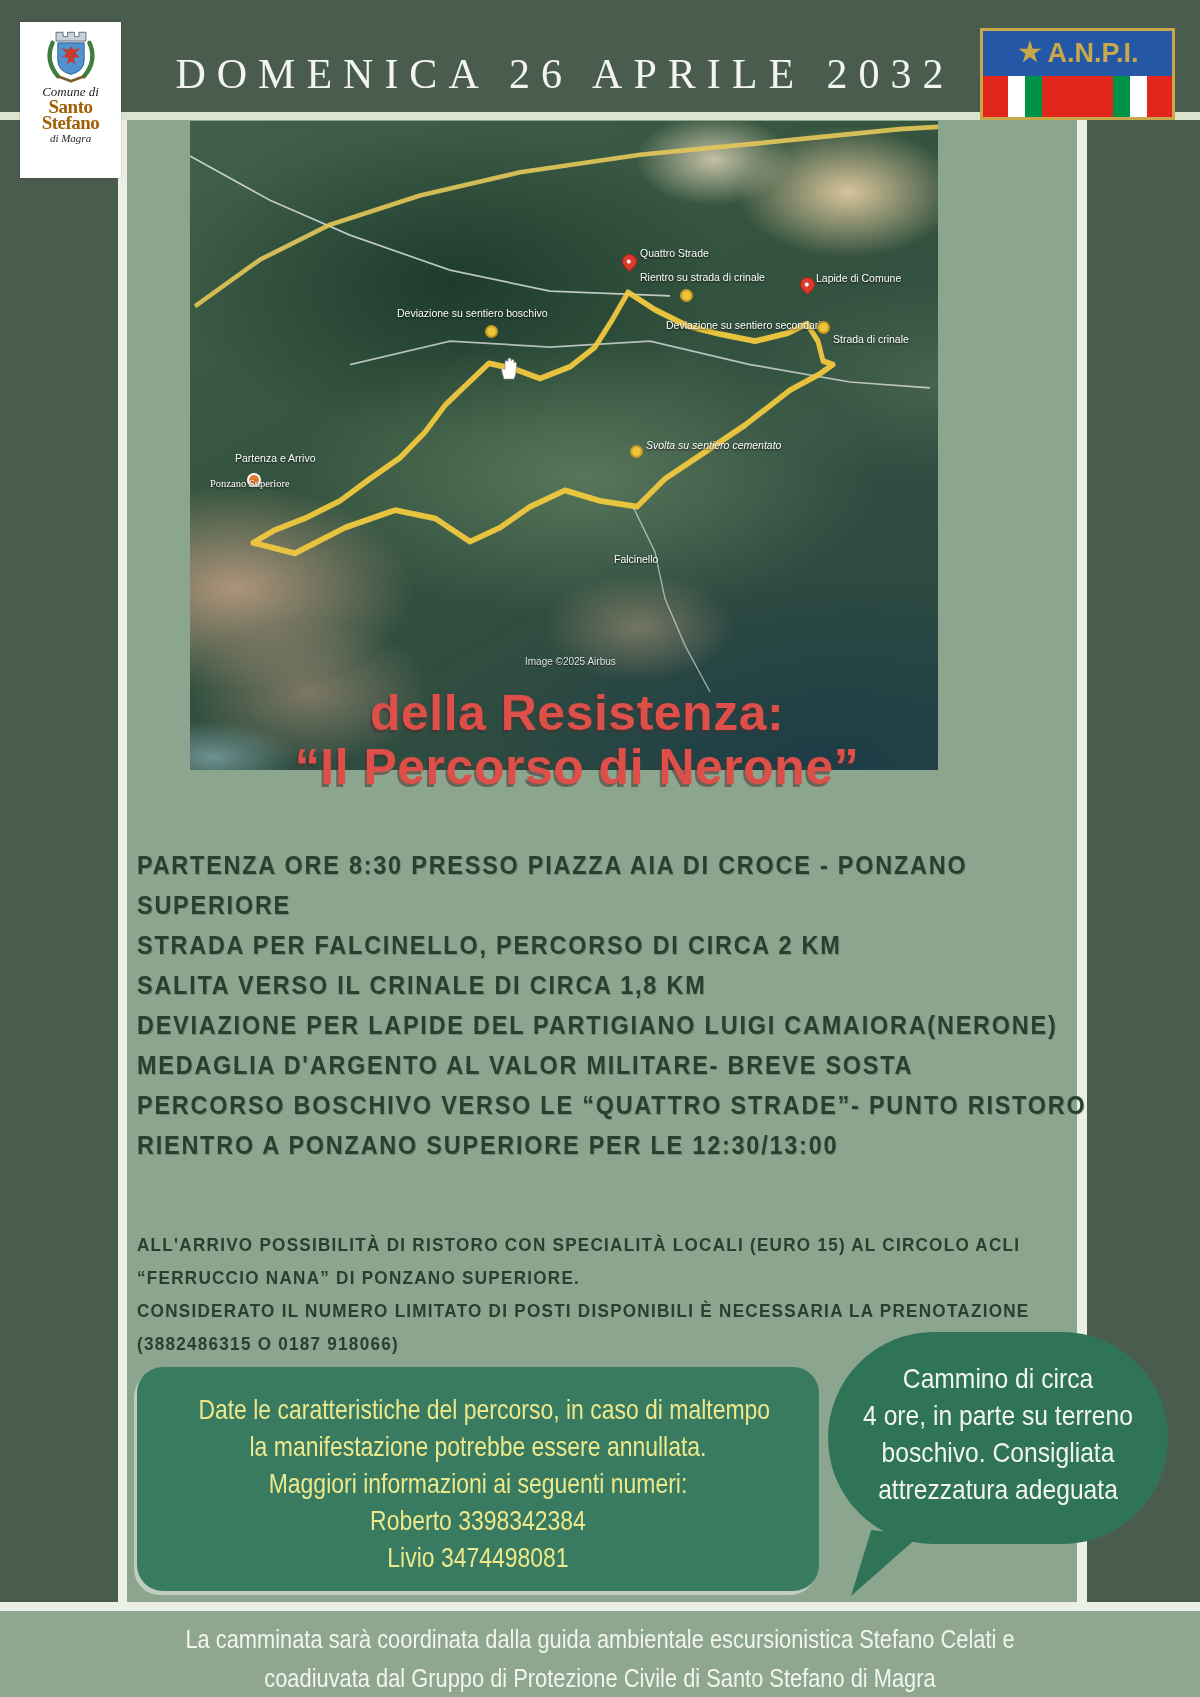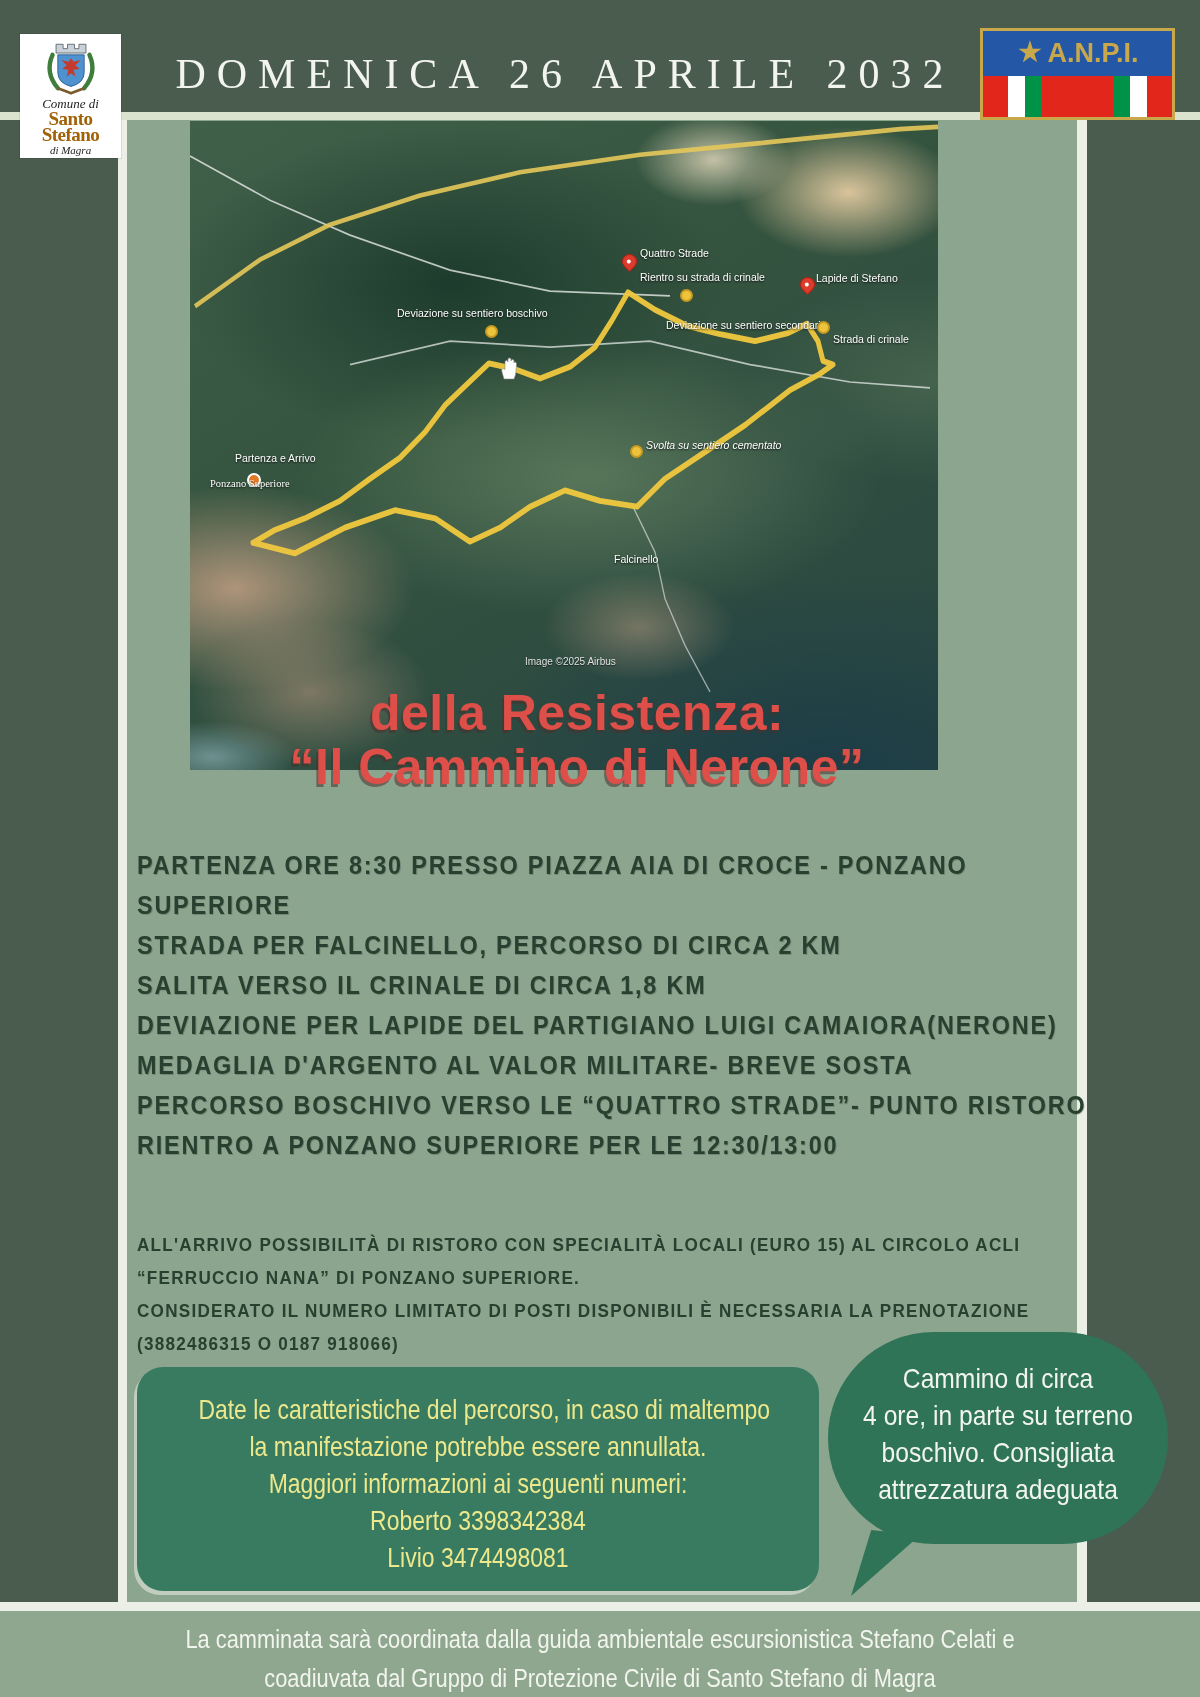--- a/index.html
+++ b/index.html
@@ -15,22 +15,22 @@
   .vstrip-right{position:absolute;left:1077px;top:120px;width:10px;height:1482px;background:#ECEFE5;}
   .hline-bottom{position:absolute;left:0;top:1602px;width:1200px;height:9px;background:#ECEFE5;}
   .footer-band{position:absolute;left:0;top:1611px;width:1200px;height:86px;background:#8FA78F;}
   
   .header-date{
     position:absolute;left:170px;top:50px;width:790px;text-align:center;
     font-family:"Liberation Serif",serif;font-size:42px;letter-spacing:11px;
     color:#F2F5EE;white-space:nowrap;
   }
   .comune-box{
-    position:absolute;left:20px;top:22px;width:101px;height:124px;background:#ffffff;
-    z-index:3;text-align:center;box-shadow:0 0 0 1px rgba(0,0,0,.08);margin-top:12px;
+    position:absolute;left:20px;top:22px;width:101px;height:156px;background:#ffffff;
+    z-index:3;text-align:center;box-shadow:0 0 0 1px rgba(0,0,0,.08);
   }
   .comune-box svg{display:block;margin:5px auto 0;}
   .comune-l1{font-family:"Liberation Serif",serif;font-style:italic;font-size:13px;color:#1d1d1d;line-height:14px;}
   .comune-l2{font-family:"Liberation Serif",serif;font-weight:bold;font-size:19px;color:#a16207;line-height:16px;letter-spacing:-0.5px;}
   .comune-l3{font-family:"Liberation Serif",serif;font-style:italic;font-size:11px;color:#1d1d1d;line-height:15px;}
   .anpi-box{
     position:absolute;left:980px;top:28px;width:195px;height:92px;z-index:3;
     border:3px solid #C9A84C;box-sizing:border-box;display:flex;flex-direction:column;
   }
   .anpi-top{flex:0 0 52%;background:#2458A6;display:flex;align-items:center;justify-content:center;gap:4px;}
@@ -169,21 +169,21 @@
       <polyline points="63,362 105,371 155,349 205,334 245,341 280,361 310,349 340,331 375,317 410,326 447,331 475,307 510,287 555,261 600,231 630,217 643,209 633,206 628,189 617,174 598,182 565,189 530,183 498,176 465,162 438,147 422,171 405,194 380,211 350,221 325,213 299,208 278,225 255,244 235,267 210,289 180,307 150,326 115,341 85,351 63,362" fill="none" stroke="#F0C83E" stroke-width="5" stroke-linejoin="round" stroke-linecap="round" opacity="0.95"></polyline>
     </svg>
 
     <div class="pin" style="left:432px;top:133px;"></div>
     <div class="map-label" style="left:450px;top:126px;">Quattro Strade</div>
 
     <div class="map-label" style="left:450px;top:150px;">Rientro su strada di crinale</div>
     <div class="ydot" style="left:490px;top:168px;"></div>
 
     <div class="pin" style="left:610px;top:156px;"></div>
-    <div class="map-label" style="left:626px;top:151px;">Lapide di Stefano</div>
+    <div class="map-label" style="left:626px;top:151px;">Lapide di Comune</div>
 
     <div class="map-label" style="left:207px;top:186px;">Deviazione su sentiero boschivo</div>
     <div class="ydot" style="left:295px;top:204px;"></div>
 
     <div class="map-label" style="left:476px;top:198px;">Deviazione su sentiero secondario</div>
     <div class="ydot" style="left:627px;top:200px;"></div>
 
     <div class="map-label" style="left:643px;top:212px;">Strada di crinale</div>
 
     <div class="ydot" style="left:440px;top:324px;"></div>
@@ -198,21 +198,21 @@
 
     <div class="map-attribution" style="left:315px;top:535px;">Image ©2025 Airbus</div>
 
     <svg class="hand" style="left:308px;top:236px;" width="20" height="24" viewBox="0 0 20 24">
       <path fill="#ffffff" stroke="#8a8a8a" stroke-width="0.6" d="M6 22 L4 15 Q3 12 5 11.5 L7 12.5 L7 5 Q7 3.4 8.5 3.4 Q10 3.4 10 5 L10 2.6 Q10 1 11.5 1 Q13 1 13 2.6 L13 4 Q13 2.4 14.5 2.4 Q16 2.4 16 4 L16 6 Q16 4.6 17.3 5 Q18.5 5.4 18.5 7.5 L18 14 Q17.8 18 16 22 Z"></path>
     </svg>
   </div>
 
   <div class="title-block">
     <div class="title-line">della Resistenza:</div>
-    <div class="title-line">“Il Cammino di Nerone”</div>
+    <div class="title-line">“Il Percorso di Nerone”</div>
   </div>
 
   <div class="details-block">
     <div class="detail-line">PARTENZA ORE 8:30 PRESSO PIAZZA AIA DI CROCE - PONZANO</div>
     <div class="detail-line">SUPERIORE</div>
     <div class="detail-line">STRADA PER FALCINELLO, PERCORSO DI CIRCA 2 KM</div>
     <div class="detail-line">SALITA VERSO IL CRINALE DI CIRCA 1,8 KM</div>
     <div class="detail-line">DEVIAZIONE PER LAPIDE DEL PARTIGIANO LUIGI CAMAIORA(NERONE)</div>
     <div class="detail-line">MEDAGLIA D'ARGENTO AL VALOR MILITARE- BREVE SOSTA</div>
     <div class="detail-line">PERCORSO BOSCHIVO VERSO LE “QUATTRO STRADE”- PUNTO RISTORO</div>

